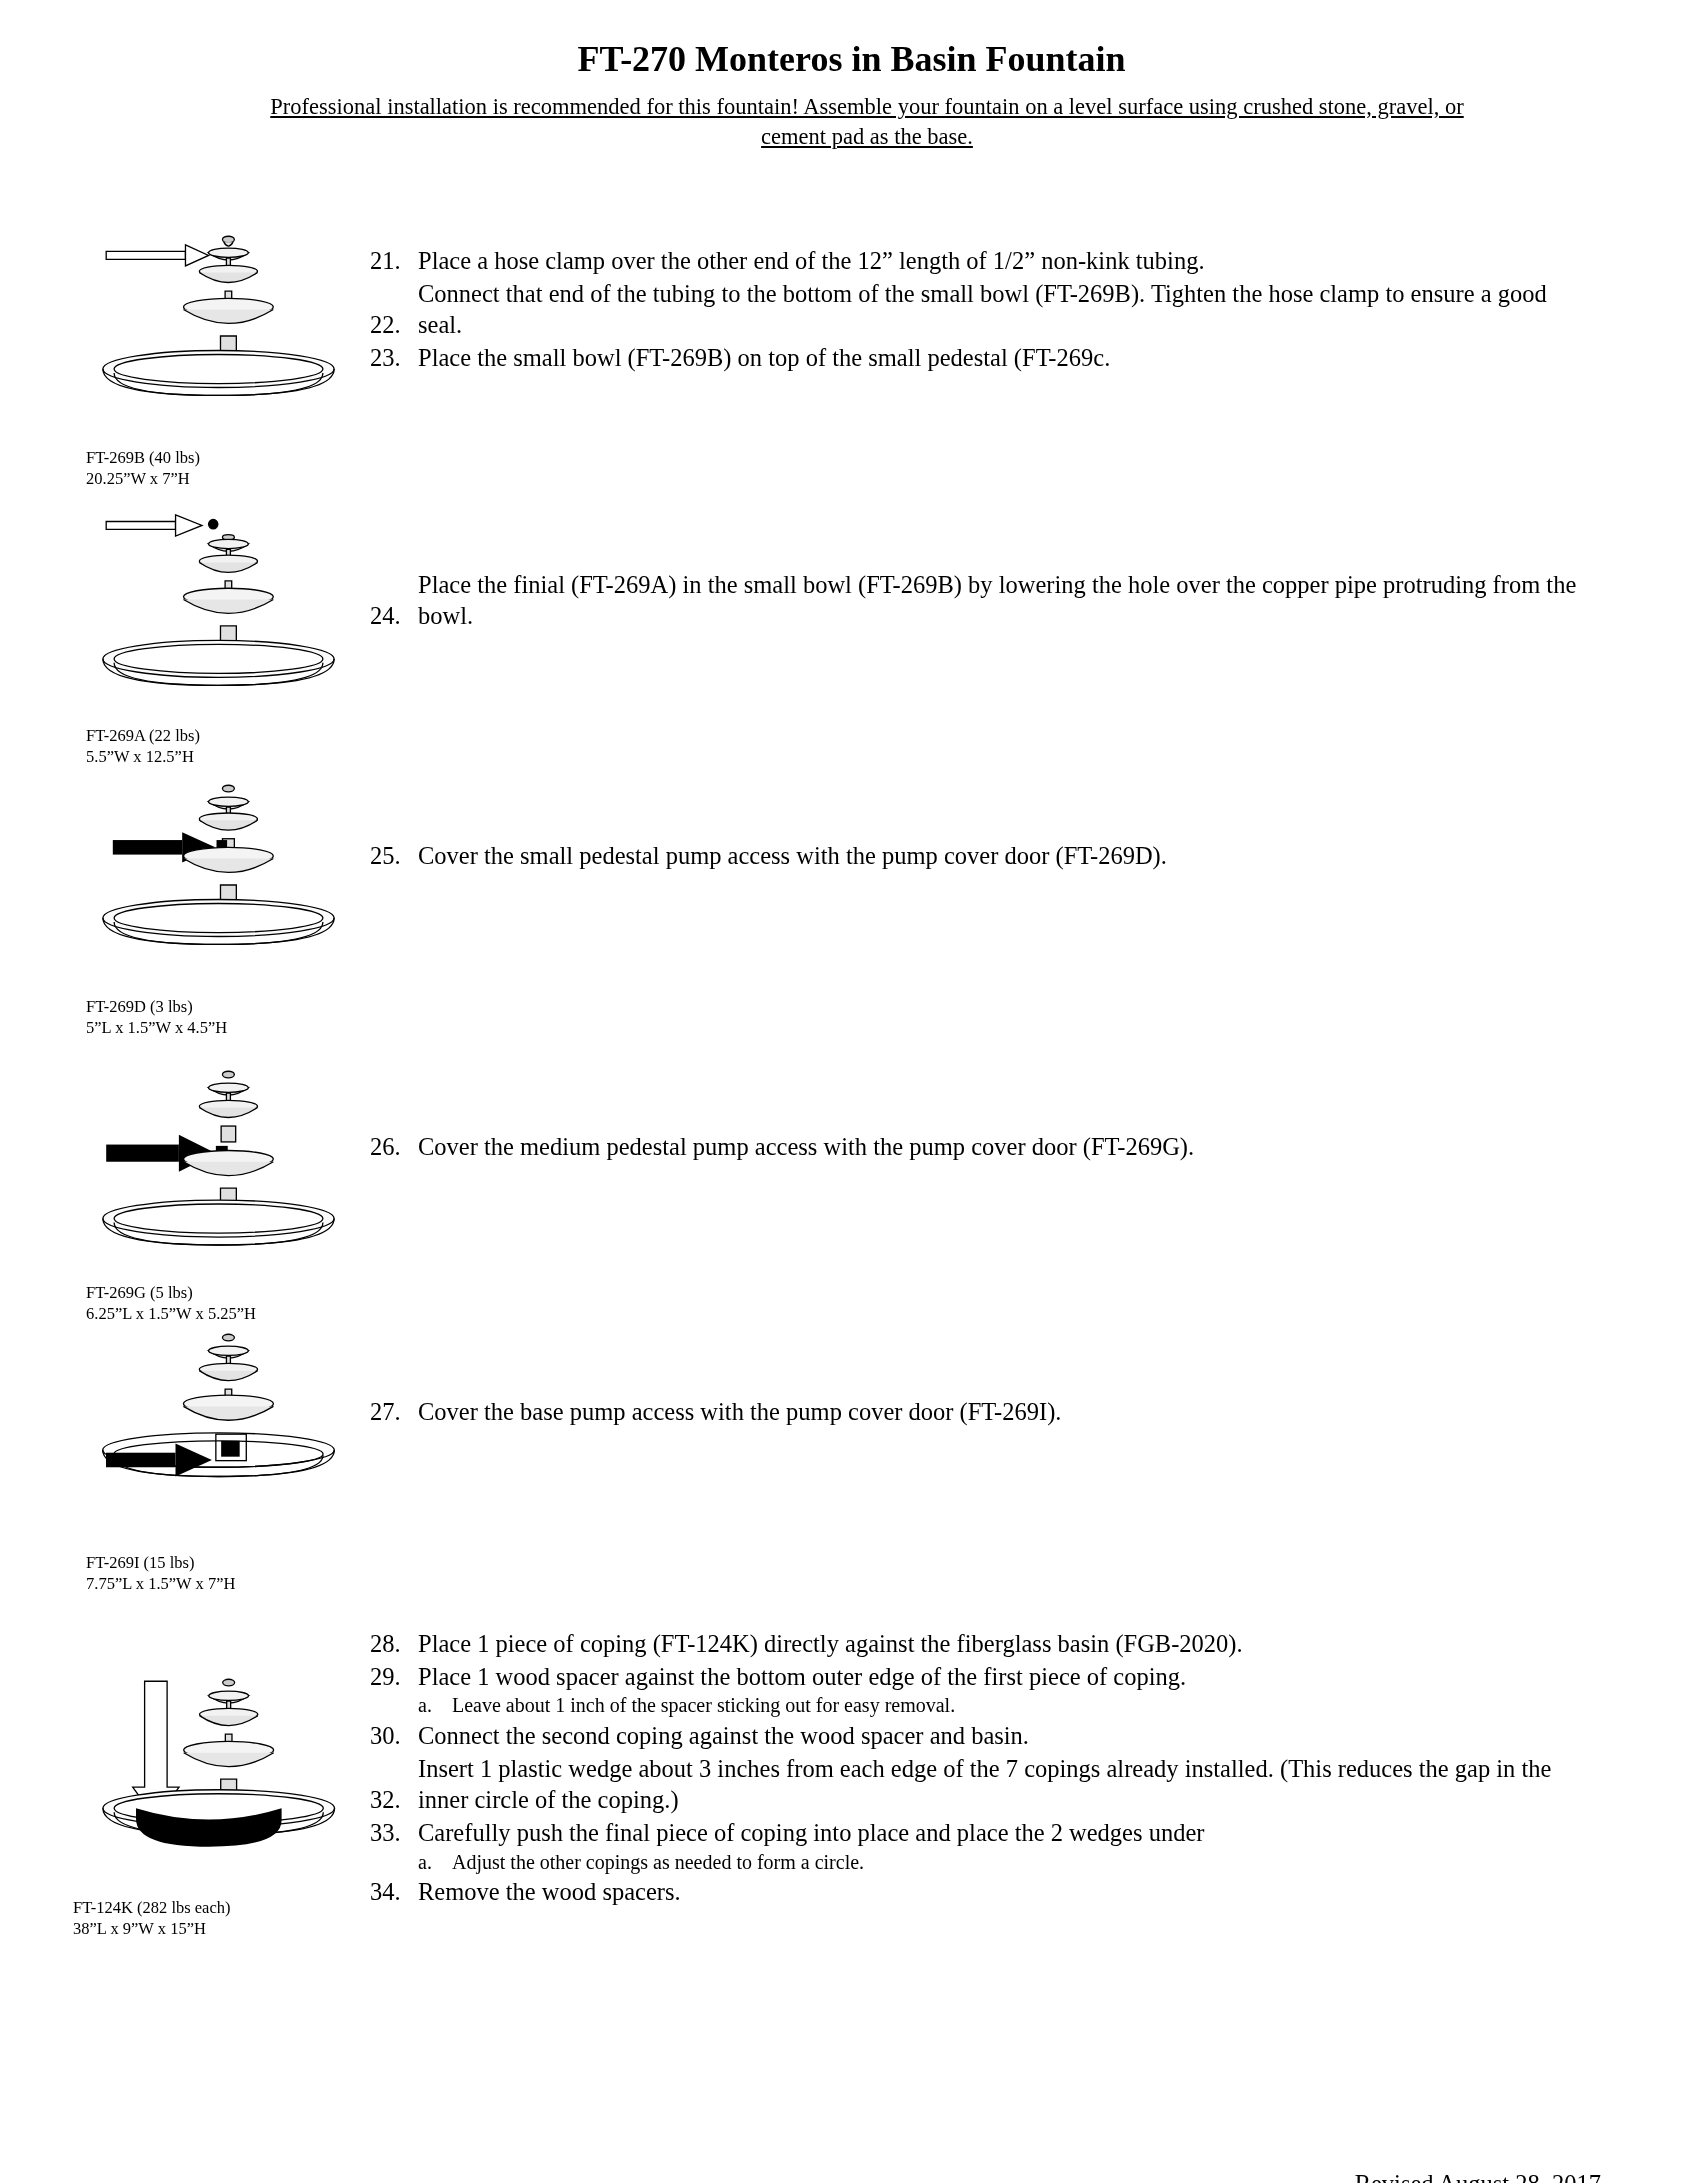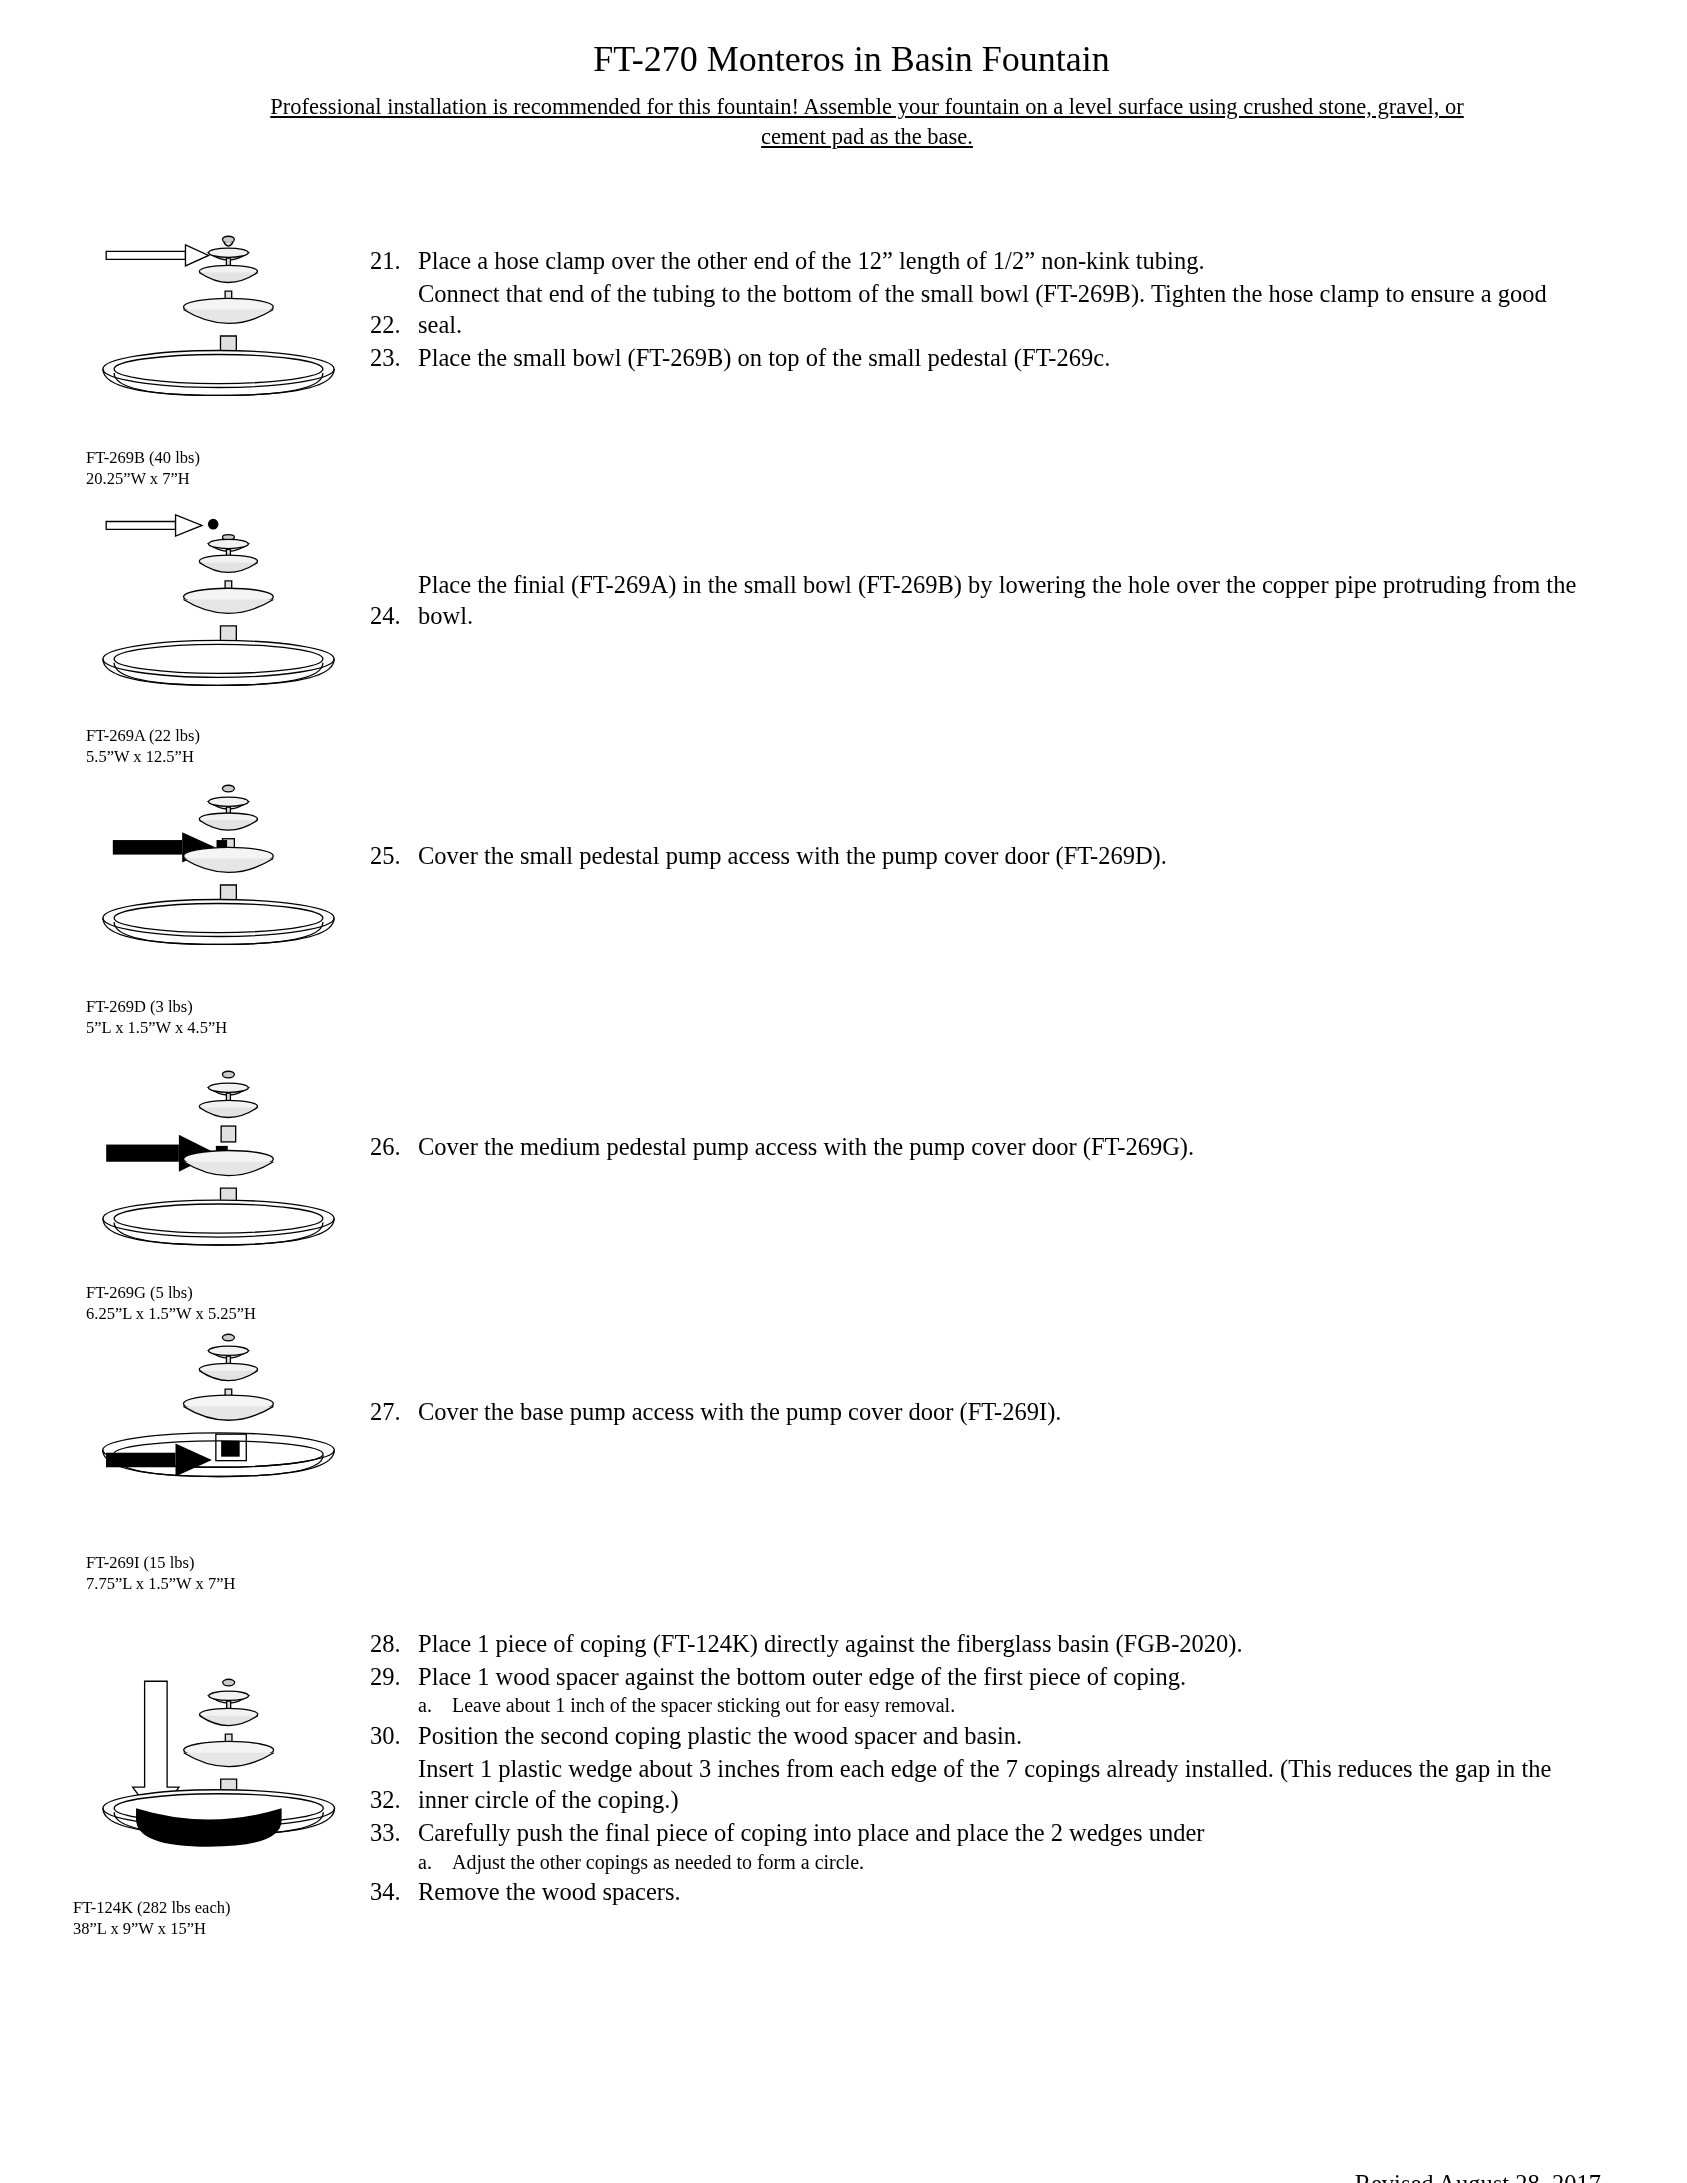--- a/index.html
+++ b/index.html
@@ -21,21 +21,21 @@
     height: 2183px;
     box-sizing: border-box;
     padding: 0;
   }
   
   .doc-title {
     text-align: center;
     font-size: 36px;
     line-height: 1.1;
     margin: 40px 0 0 16px;
-    font-weight: normal;
+    font-weight: bold;
     font-family: "Liberation Serif", serif;
   }
   .doc-subtitle {
     text-align: center;
     font-size: 22.5px;
     line-height: 1.35;
     margin: 12px auto 0 auto;
     width: 1456px;
   }
   .doc-subtitle span {
@@ -346,21 +346,21 @@
       <div class="step">
         <div class="step-num">29.</div>
         <div class="step-text">Place 1 wood spacer against the bottom outer edge of the first piece of coping.</div>
       </div>
       <div class="substep">
         <div class="substep-num">a.</div>
         <div class="step-text">Leave about 1 inch of the spacer sticking out for easy removal.</div>
       </div>
       <div class="step">
         <div class="step-num">30.</div>
-        <div class="step-text">Position the second coping plastic the wood spacer and basin.</div>
+        <div class="step-text">Connect the second coping against the wood spacer and basin.</div>
       </div>
       <div class="step">
         <div class="step-num">32.</div>
         <div class="step-text">Insert 1 plastic wedge about 3 inches from each edge of the 7 copings already installed. (This reduces the gap in the inner circle of the coping.)</div>
       </div>
       <div class="step">
         <div class="step-num">33.</div>
         <div class="step-text">Carefully push the final piece of coping into place and place the 2 wedges under</div>
       </div>
       <div class="substep">

